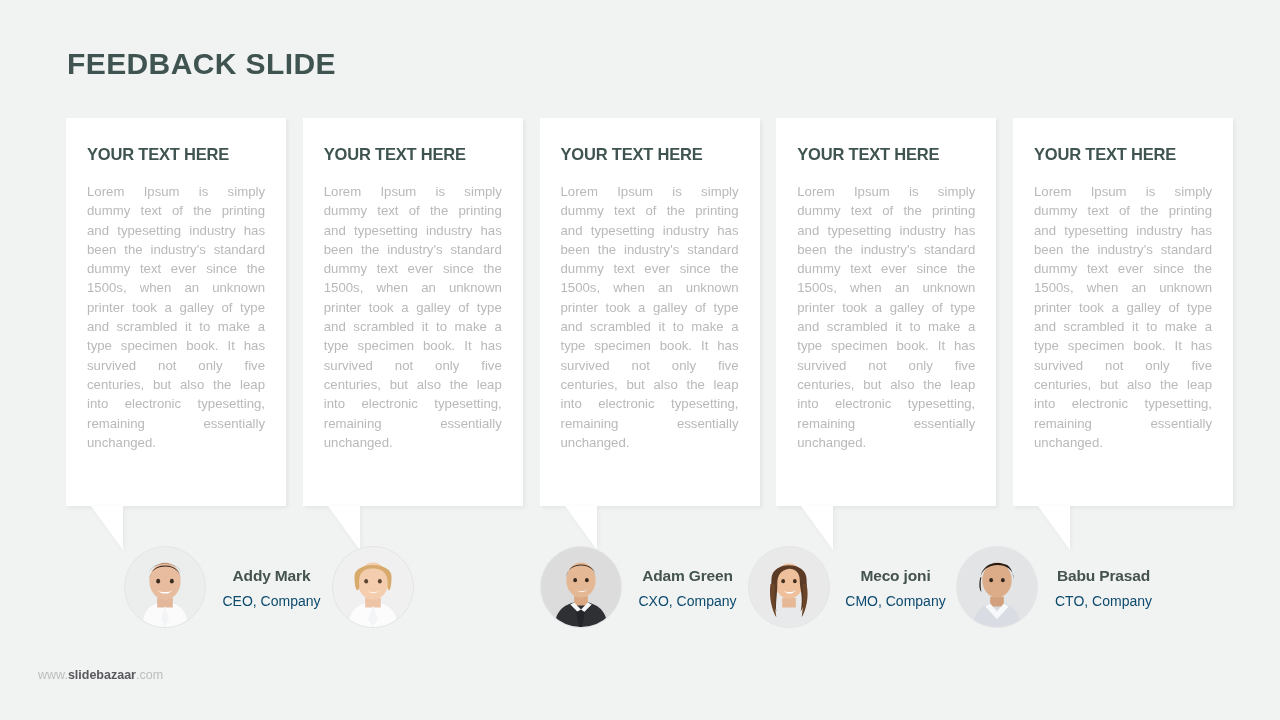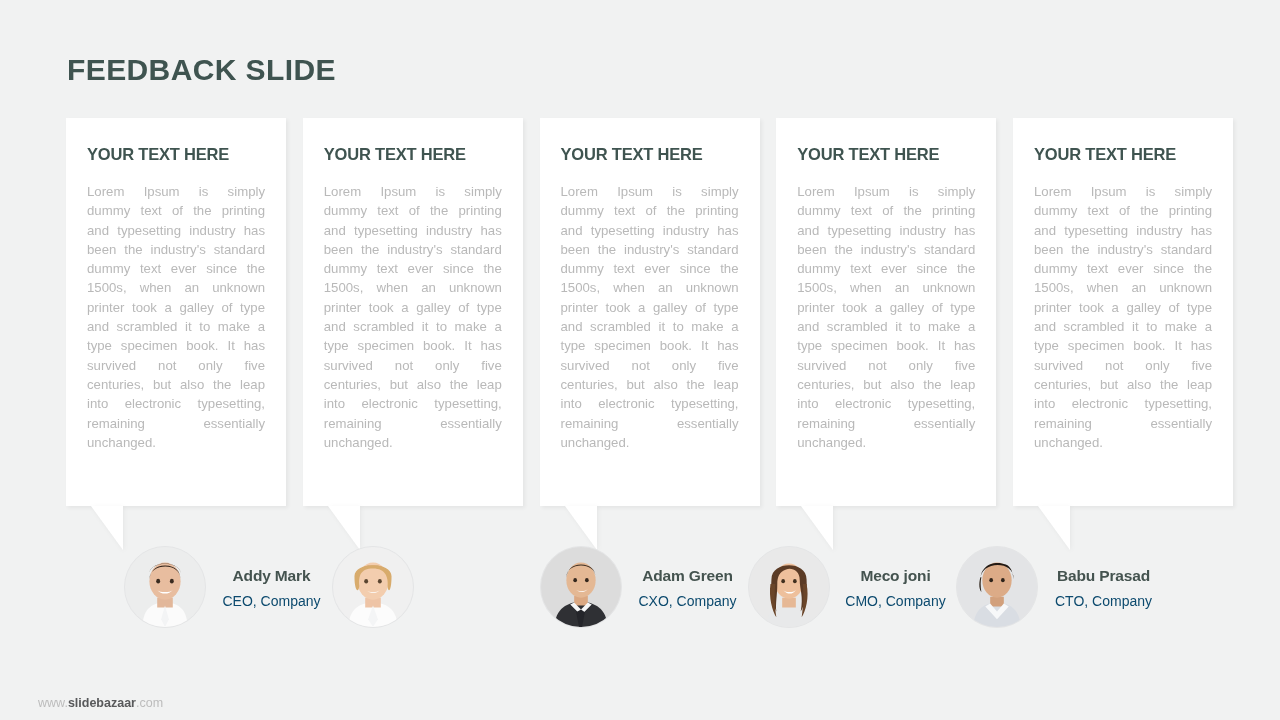--- a/index.html
+++ b/index.html
@@ -23,21 +23,21 @@
   }
   .eyebrow {
     font-size: 11px;
     letter-spacing: 4.2px;
     color: #b8d4e2;
     font-weight: 400;
     line-height: 14px;
     white-space: nowrap;
   }
   .page-title {
-    margin-top: 14px;
+    margin-top: 8px;
     font-size: 30px;
     font-weight: bold;
     color: #3f5450;
     letter-spacing: 0.4px;
     line-height: 32px;
     white-space: nowrap;
   }
 
   
   .cards {
@@ -139,21 +139,20 @@
 
   
   .footer {
     position: absolute;
     left: 38px;
     top: 667px;
     font-size: 12.5px;
     line-height: 16px;
     color: #bcbcbc;
     white-space: nowrap;
-    margin-top: 28px;
   }
   .footer .brand {
     font-weight: bold;
     color: #58595b;
   }
 </style>
 </head>
 <body>
 
 <div class="header">

